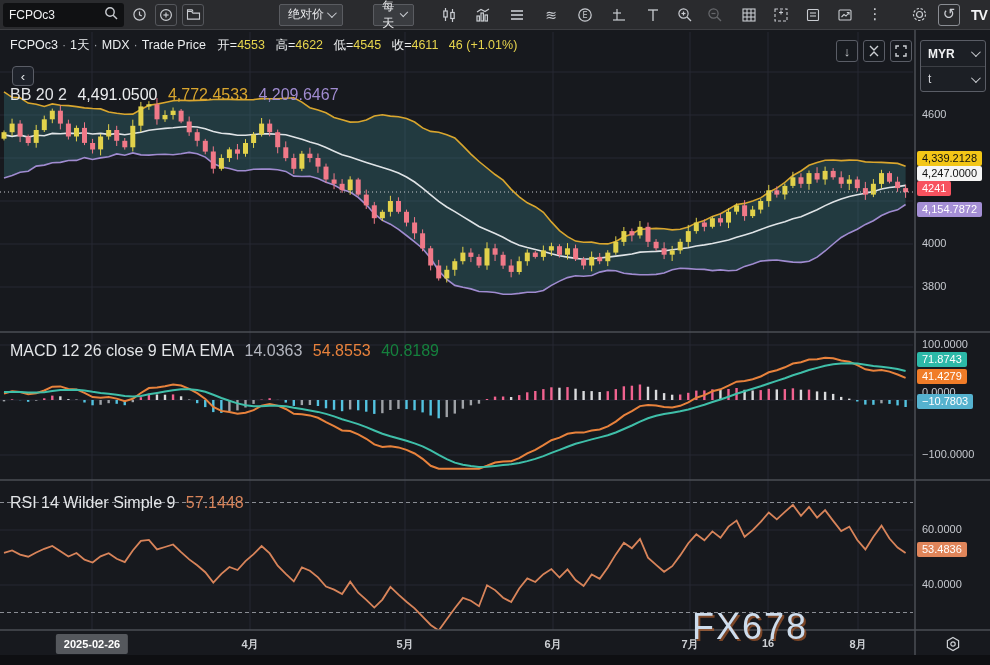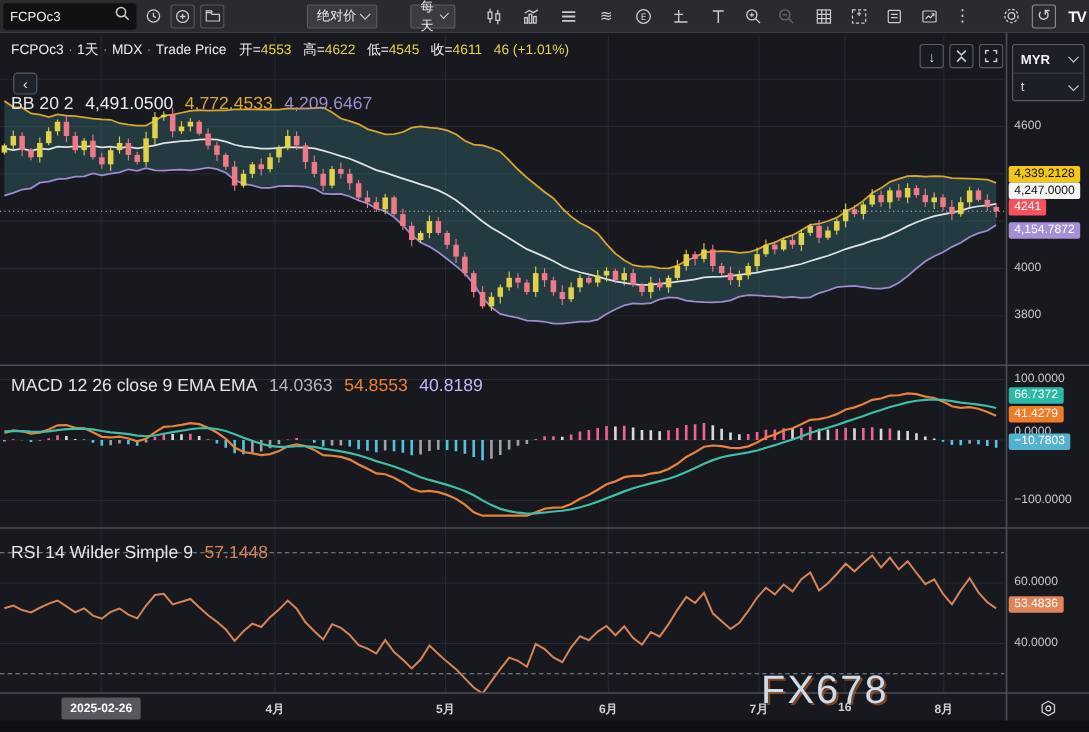--- a/index.html
+++ b/index.html
@@ -652,26 +652,26 @@
     <div class="tick" style="top:250px">3800</div>
     <div class="badge" style="top:121px; background:#f3c617; color:#111">4,339.2128</div>
     <div class="badge" style="top:136px; background:#f5f5f5; color:#111">4,247.0000</div>
     <div class="badge" style="top:151px; background:#f7525f; color:#fff">4241</div>
     <div class="badge" style="top:172px; background:#a58fd6; color:#fff">4,154.7872</div>
 
     <div class="ovl ind-row" style="top:312px; left:10px">
       <span>MACD 12 26 close 9 EMA EMA</span>
       <span style="color:#b2b5be">14.0363</span>
       <span style="color:#e8823c">54.8553</span>
-      <span style="color:#c4b5fd">40.8189</span>
+      <span style="color:#15803d">40.8189</span>
     </div>
     <div class="tick" style="top:308px">100.0000</div>
     <div class="tick" style="top:356px">0.0000</div>
     <div class="tick" style="top:418px">−100.0000</div>
-    <div class="badge" style="top:322px; background:#2cb9a8; color:#fff">66.7372</div>
+    <div class="badge" style="top:322px; background:#2cb9a8; color:#fff">71.8743</div>
     <div class="badge" style="top:339px; background:#f07c28; color:#fff">41.4279</div>
     <div class="badge" style="top:364px; background:#55b2cf; color:#fff">−10.7803</div>
 
     <div class="ovl ind-row" style="top:464px; left:10px">
       <span>RSI 14 Wilder Simple 9</span>
       <span style="color:#d8845a">57.1448</span>
     </div>
     <div class="tick" style="top:493px">60.0000</div>
     <div class="tick" style="top:548px">40.0000</div>
     <div class="badge" style="top:512px; background:#e0855a; color:#fff">53.4836</div>

